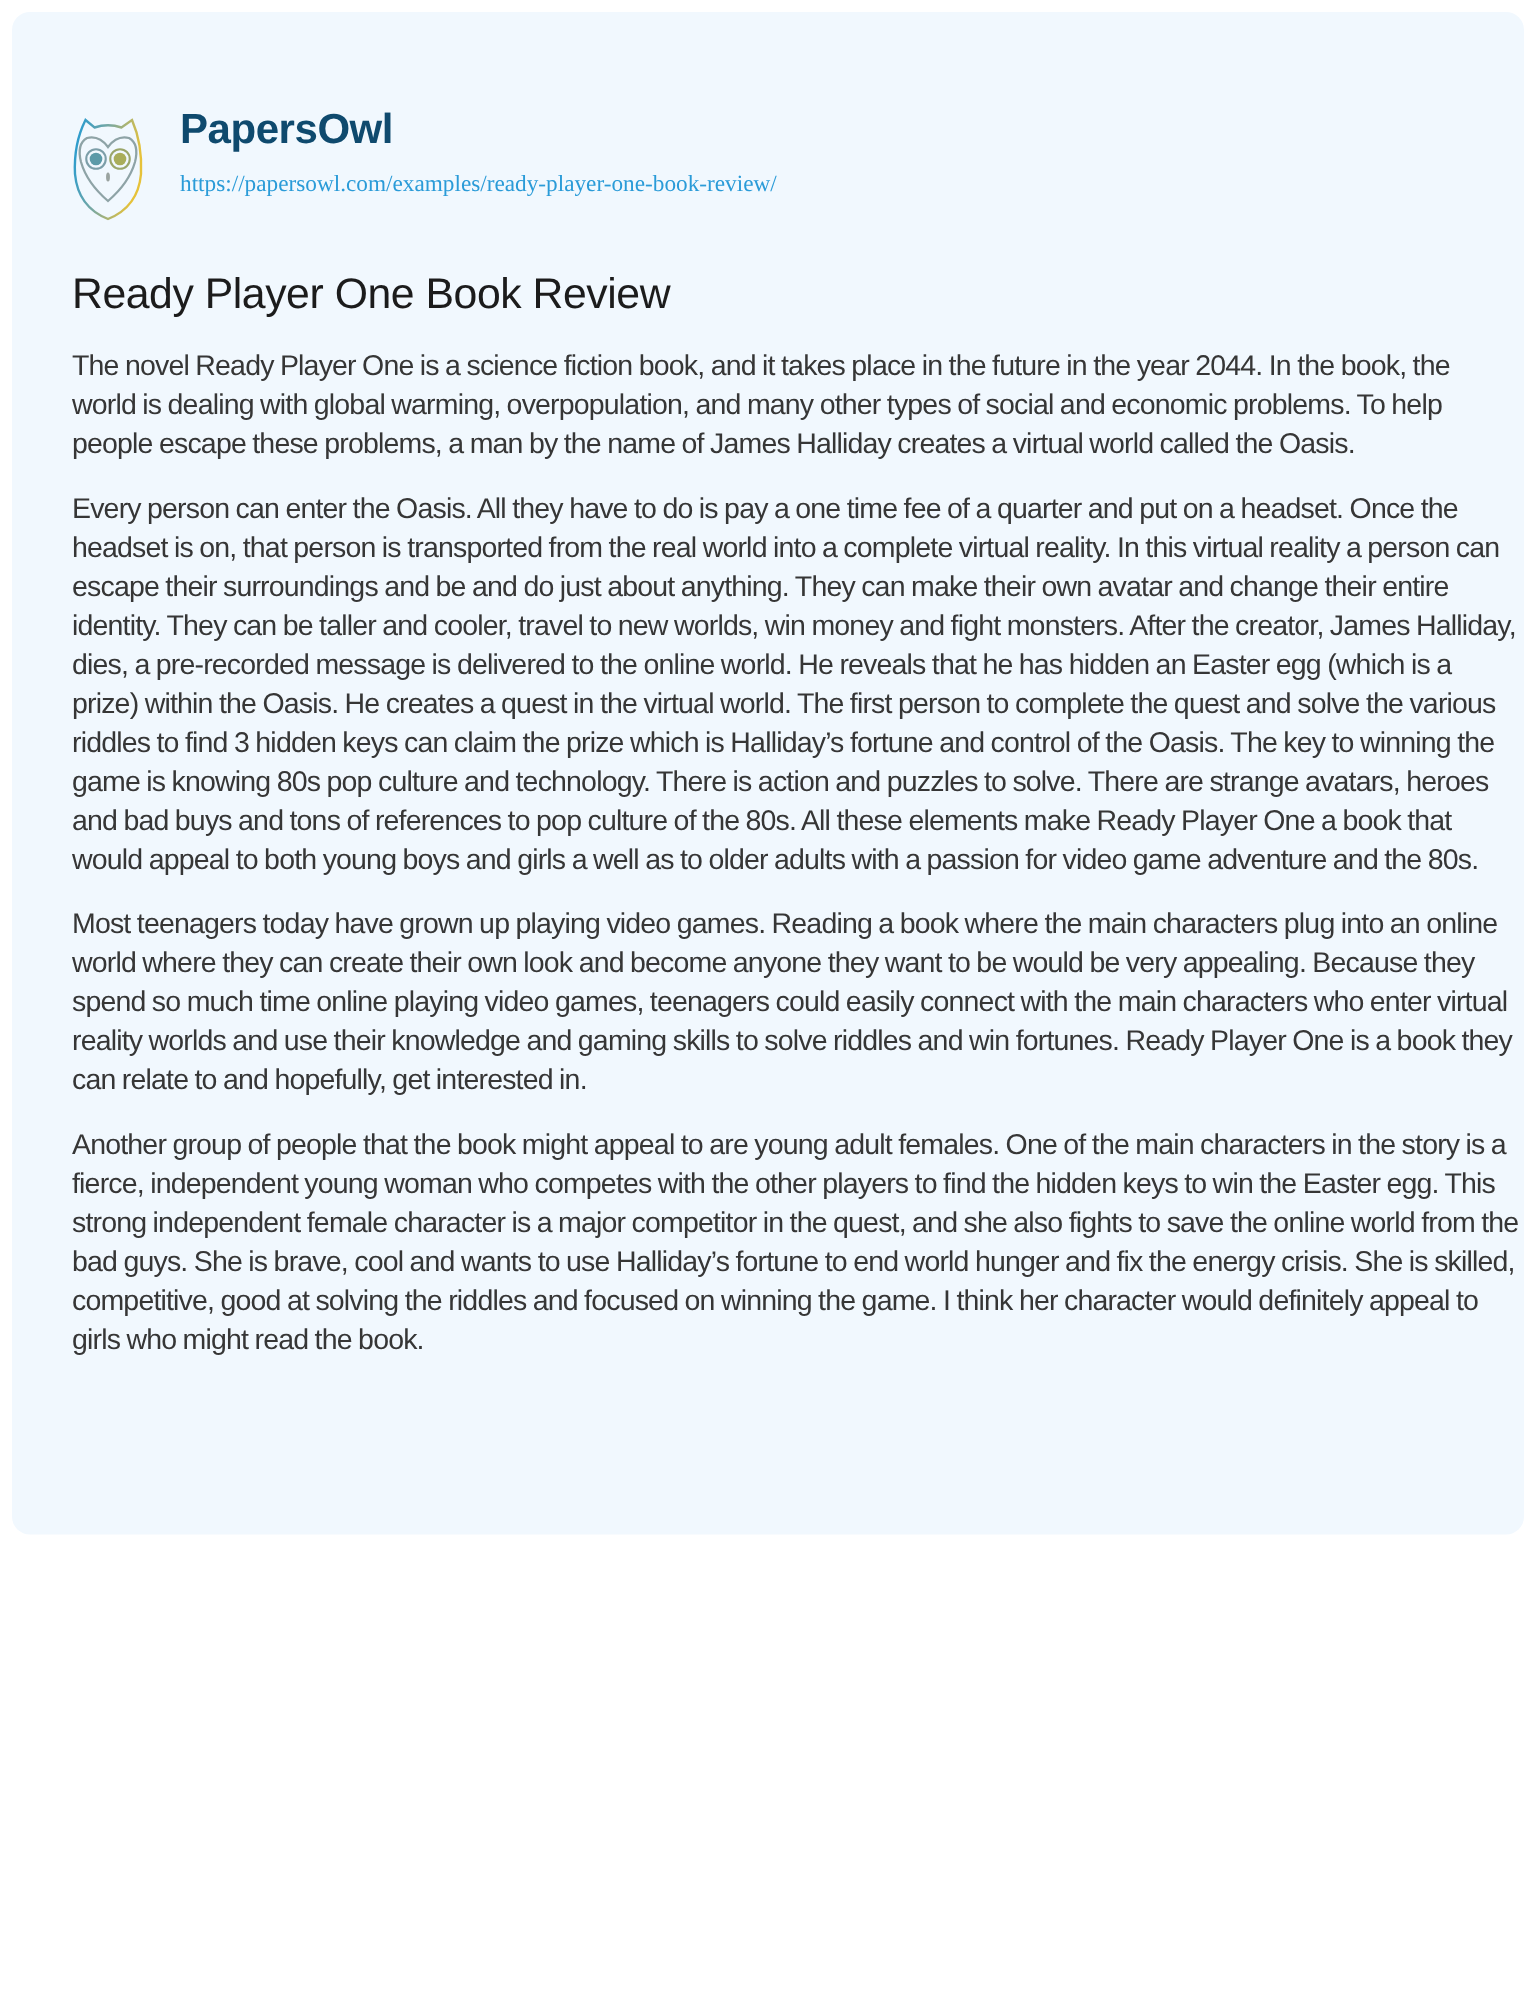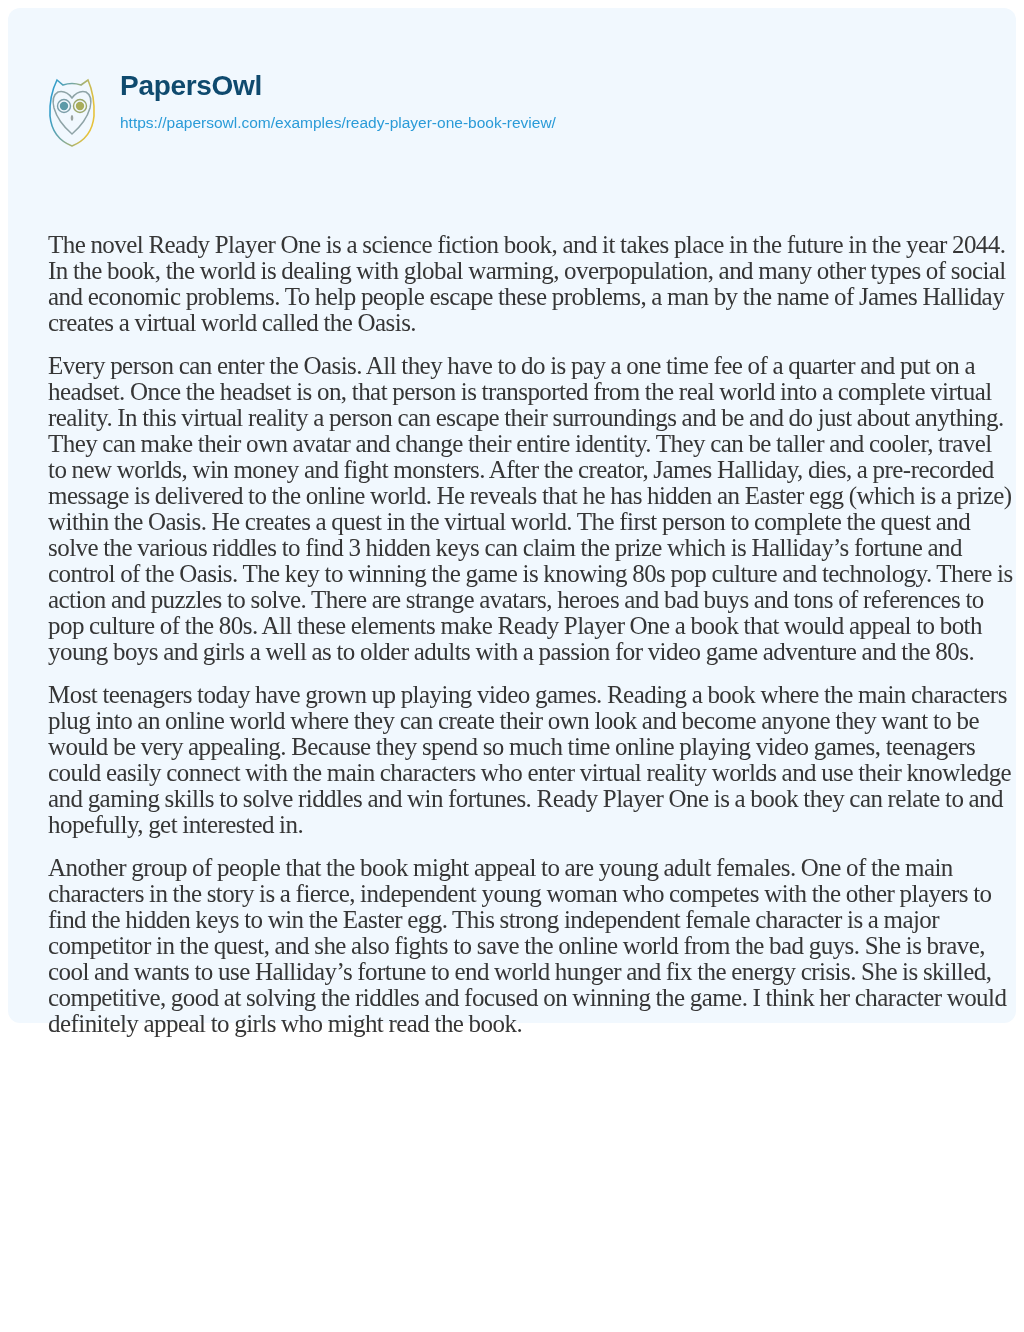--- a/index.html
+++ b/index.html
@@ -45,21 +45,21 @@
       font-weight: bold;
       font-size: 28px;
       line-height: 32px;
       color: #0f4a6e;
       letter-spacing: -0.3px;
     }
     .brand-url {
       position: absolute;
       left: 72px;
       top: 45px;
-      font-family: Liberation Sans, sans-serif;
+      font-family: Liberation Serif, serif;
       font-size: 15.5px;
       line-height: 20px;
       color: #2a9bd8;
       text-decoration: none;
       white-space: nowrap;
     }
     .page-title {
       position: absolute;
       left: 40px;
       top: 170px;
@@ -73,22 +73,22 @@
       white-space: nowrap;
     }
     .article {
       position: absolute;
       left: 40px;
       top: 224px;
       width: 965px;
     }
     .article p {
       margin: 0 0 17px 0;
-      font-family: Liberation Serif, serif;
-      font-size: 25px;
+      font-family: Liberation Sans, sans-serif;
+      font-size: 19px;
       line-height: 26px;
       color: #363636;
       letter-spacing: -0.55px;
       word-spacing: -0.5px;
     }
   </style>
 </head>
 <body>
 
 <div class="card">
@@ -112,20 +112,21 @@
 
       <circle cx="32" cy="30" r="6.5" fill="none" stroke="#9aa66a" stroke-width="1.4"></circle>
       <circle cx="32" cy="30" r="4.2" fill="#a9ad5a"></circle>
 
       <ellipse cx="24" cy="42" rx="1.3" ry="3" fill="#9aa3a0"></ellipse>
     </svg>
     <div class="brand-name">PapersOwl</div>
     <a class="brand-url">https://papersowl.com/examples/ready-player-one-book-review/</a>
   </div>
 
+  <h1 class="page-title">Ready Player One Book Review</h1>
 
   <div class="article">
     <p>The novel Ready Player One is a science fiction book, and it takes place in the future in the year 2044. In the book, the world is dealing with global warming, overpopulation, and many other types of social and economic problems. To help people escape these problems, a man by the name of James Halliday creates a virtual world called the Oasis.</p>
     <p>Every person can enter the Oasis. All they have to do is pay a one time fee of a quarter and put on a headset. Once the headset is on, that person is transported from the real world into a complete virtual reality. In this virtual reality a person can escape their surroundings and be and do just about anything. They can make their own avatar and change their entire identity. They can be taller and cooler, travel to new worlds, win money and fight monsters. After the creator, James Halliday, dies, a pre-recorded message is delivered to the online world. He reveals that he has hidden an Easter egg (which is a prize) within the Oasis. He creates a quest in the virtual world. The first person to complete the quest and solve the various riddles to find 3 hidden keys can claim the prize which is Halliday’s fortune and control of the Oasis. The key to winning the game is knowing 80s pop culture and technology. There is action and puzzles to solve. There are strange avatars, heroes and bad buys and tons of references to pop culture of the 80s. All these elements make Ready Player One a book that would appeal to both young boys and girls a well as to older adults with a passion for video game adventure and the 80s.</p>
     <p>Most teenagers today have grown up playing video games. Reading a book where the main characters plug into an online world where they can create their own look and become anyone they want to be would be very appealing. Because they spend so much time online playing video games, teenagers could easily connect with the main characters who enter virtual reality worlds and use their knowledge and gaming skills to solve riddles and win fortunes. Ready Player One is a book they can relate to and hopefully, get interested in.</p>
     <p>Another group of people that the book might appeal to are young adult females. One of the main characters in the story is a fierce, independent young woman who competes with the other players to find the hidden keys to win the Easter egg. This strong independent female character is a major competitor in the quest, and she also fights to save the online world from the bad guys. She is brave, cool and wants to use Halliday’s fortune to end world hunger and fix the energy crisis. She is skilled, competitive, good at solving the riddles and focused on winning the game. I think her character would definitely appeal to girls who might read the book.</p>
   </div>
 
 </div>
 

